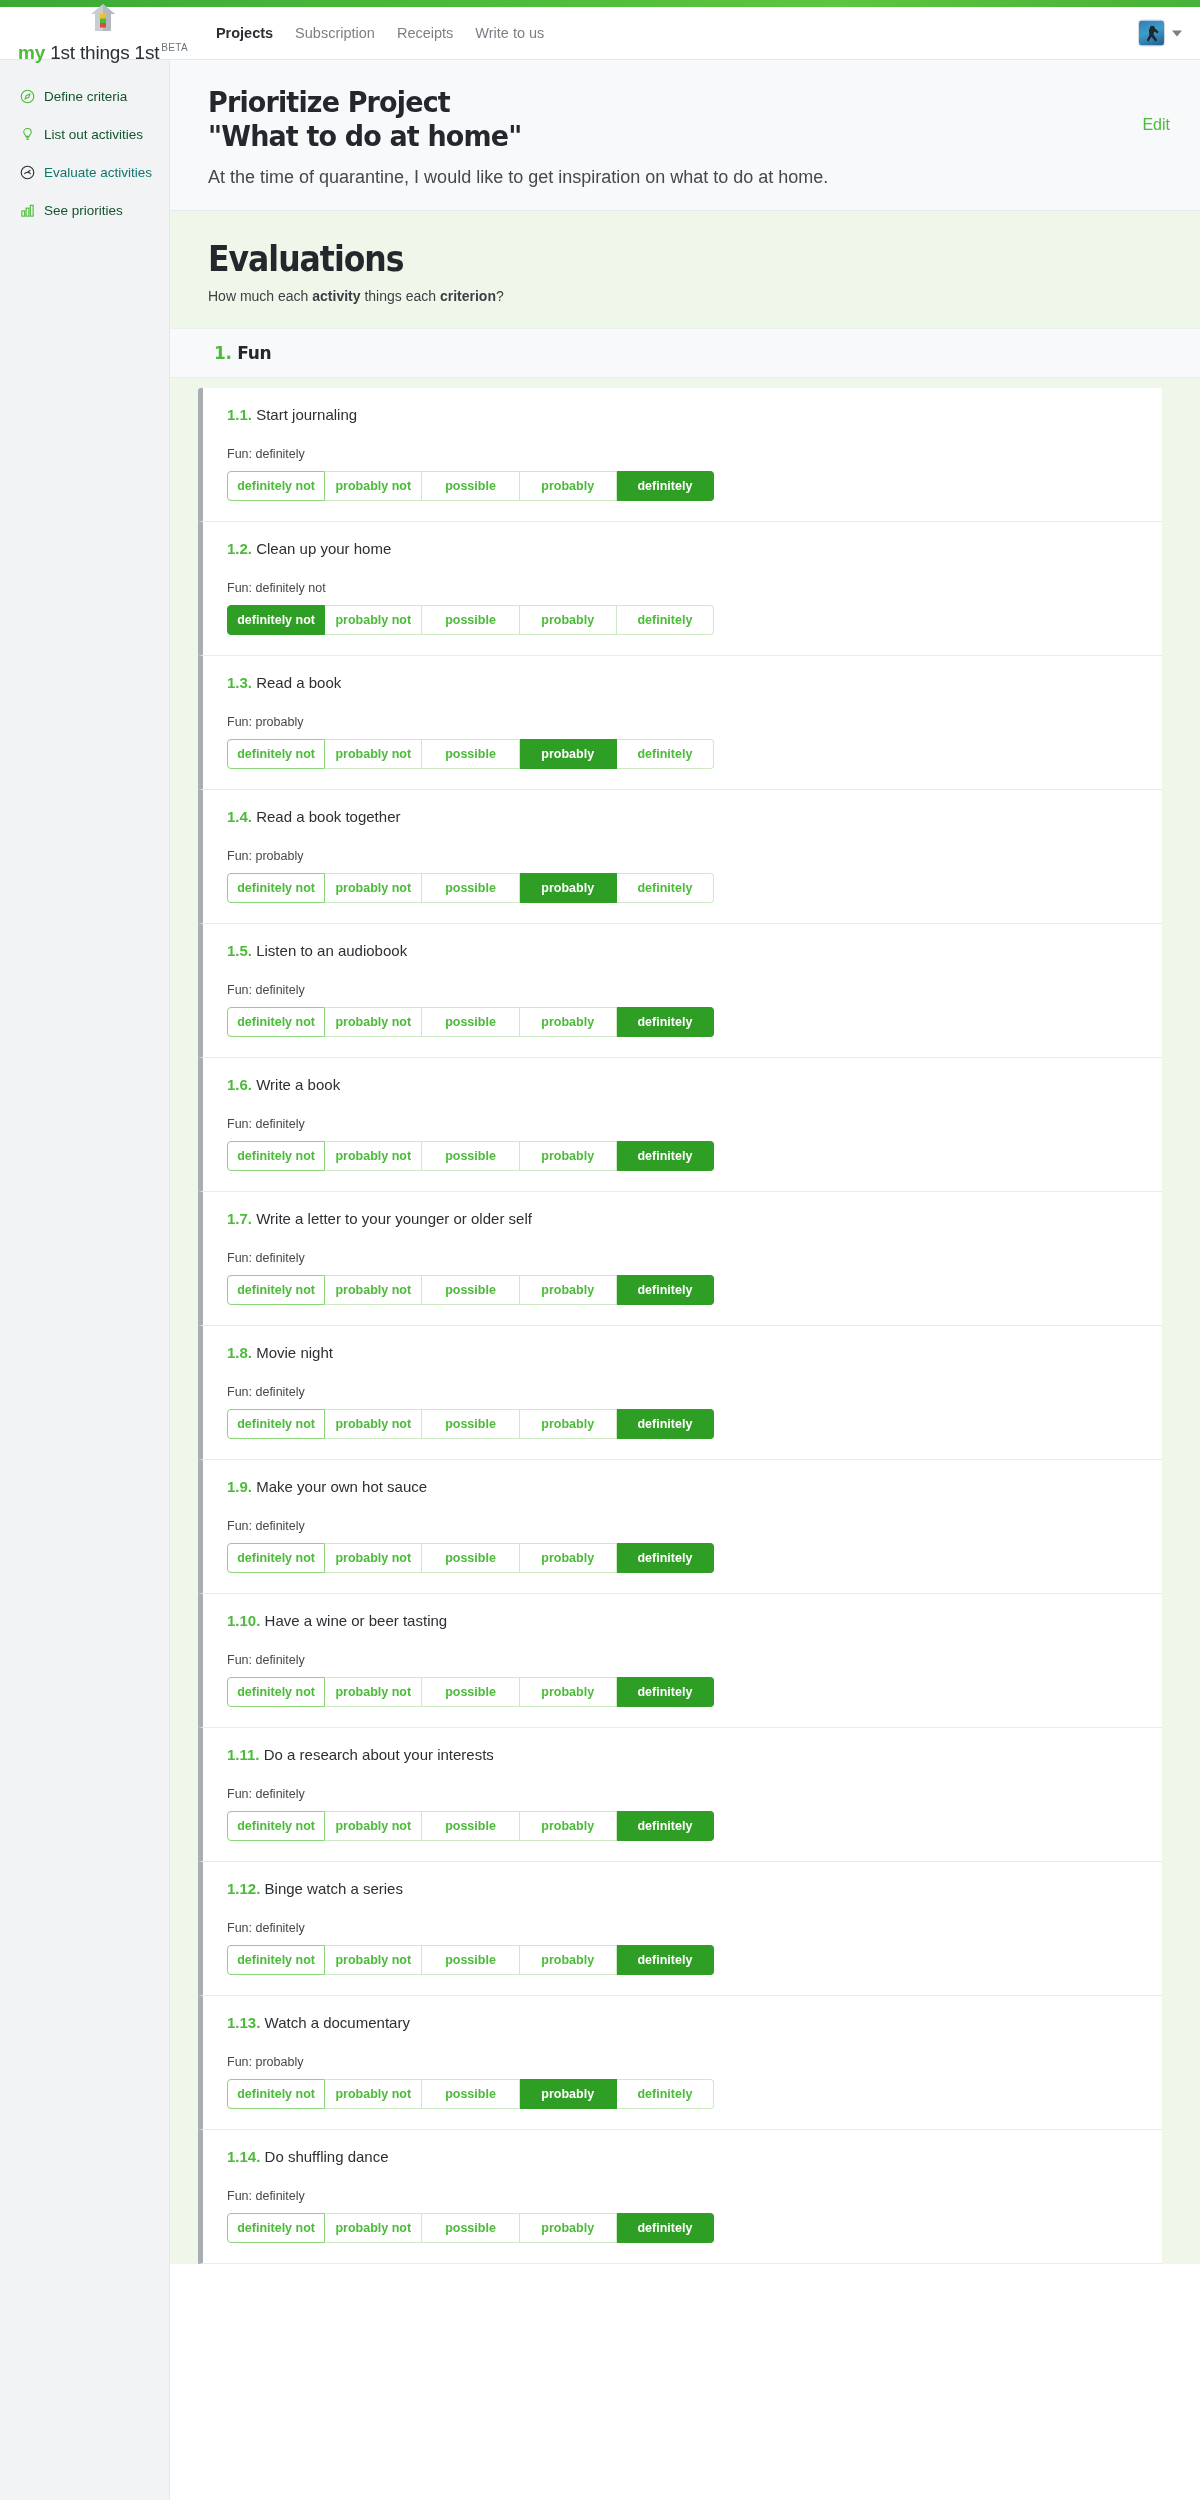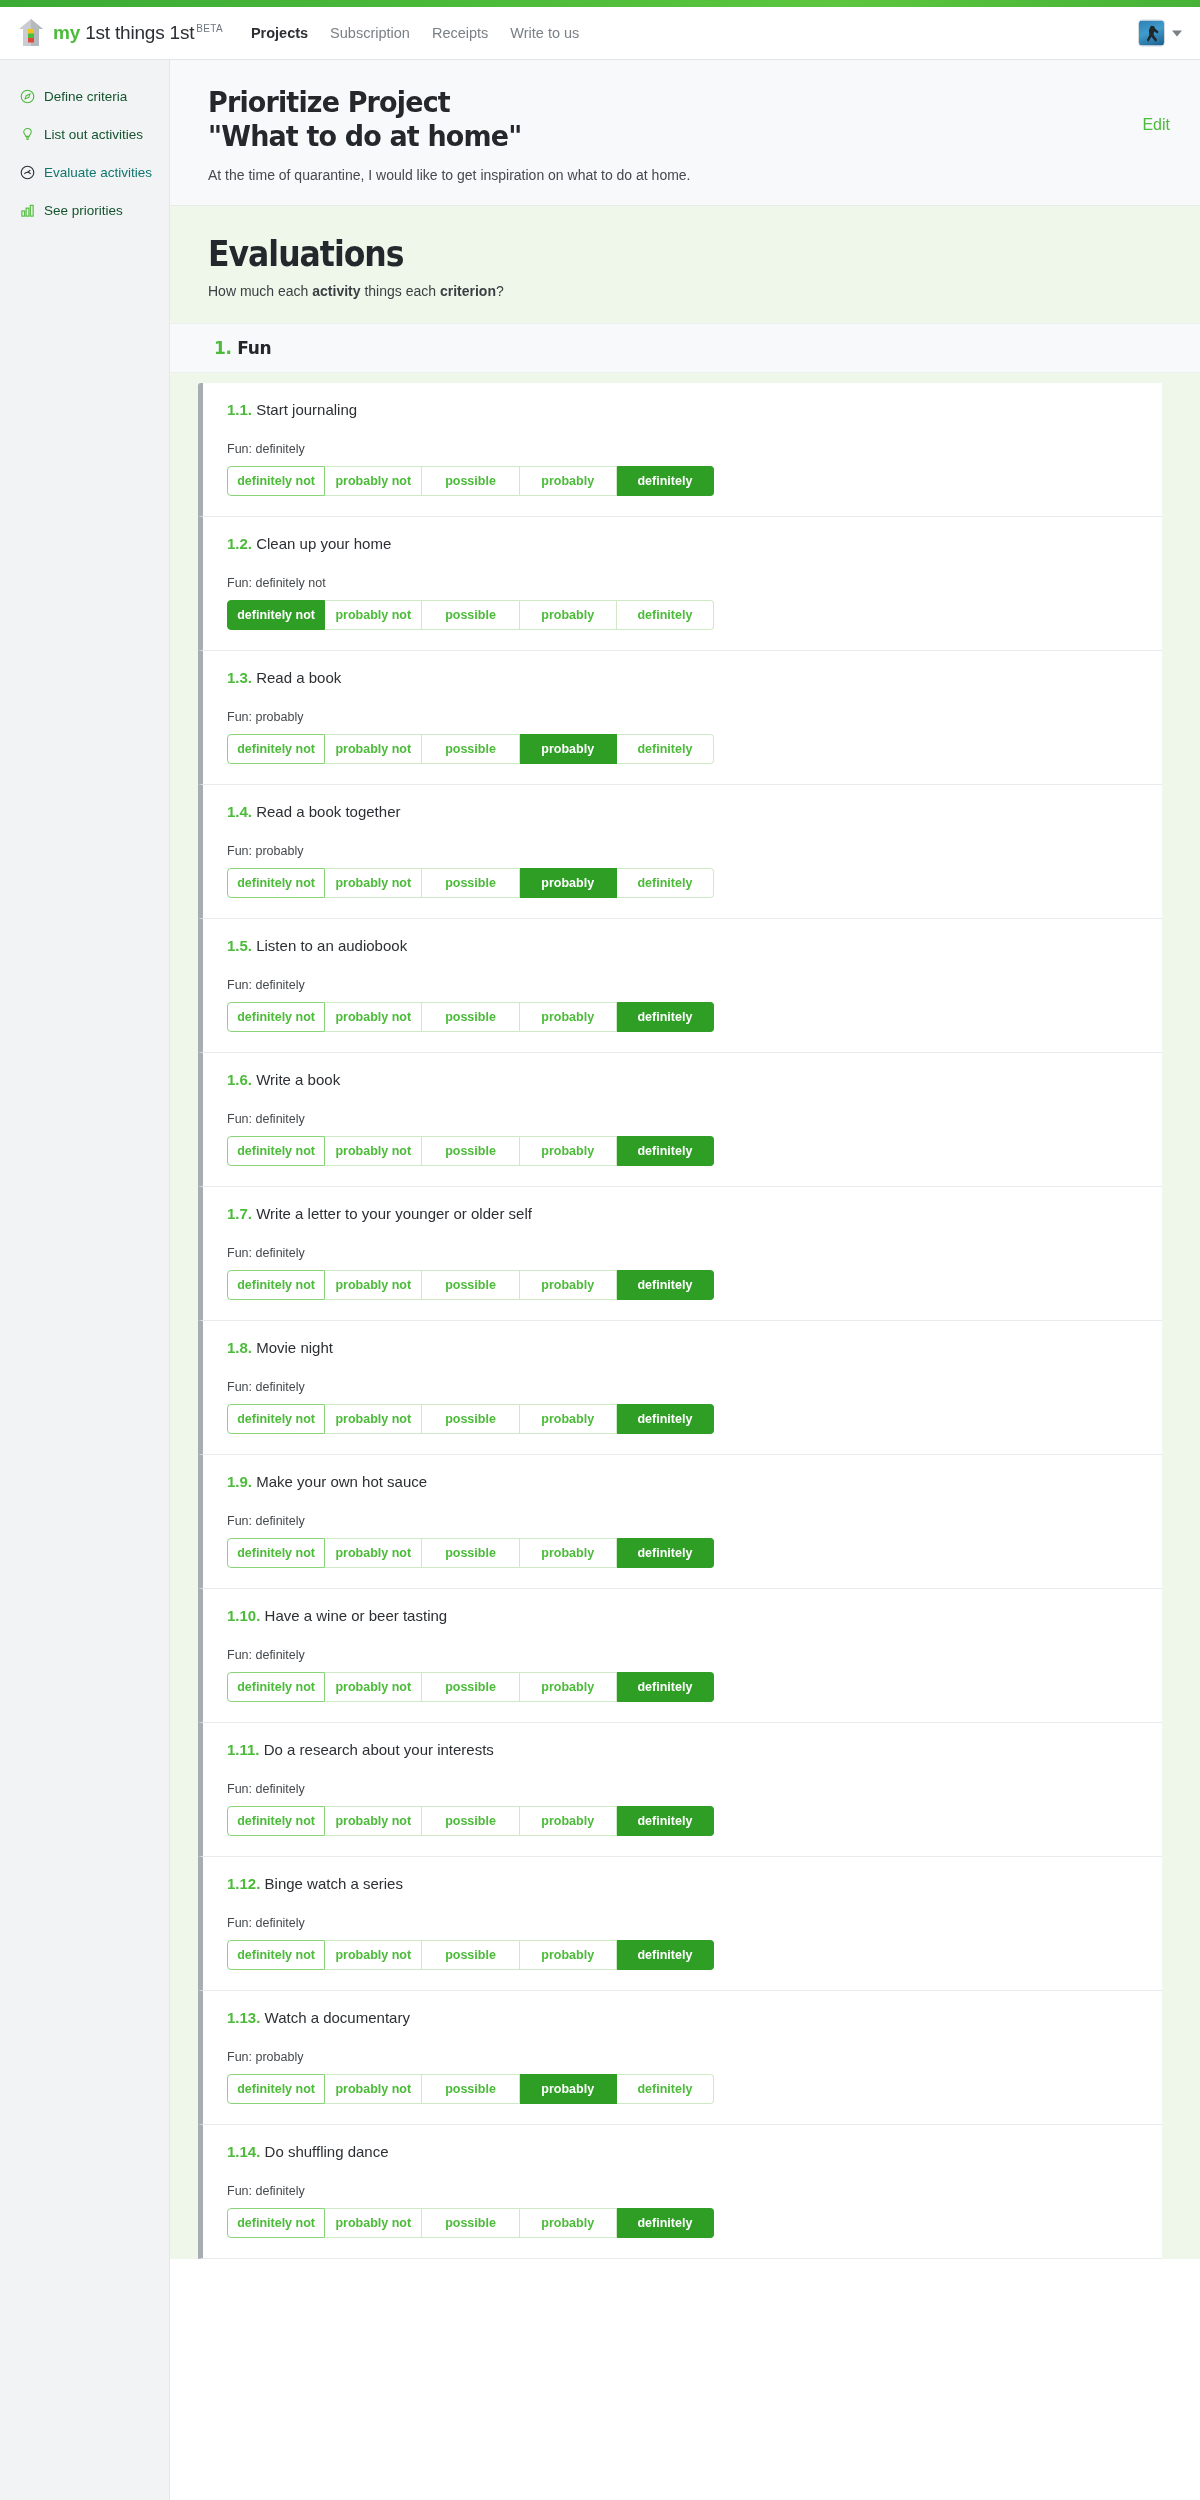--- a/index.html
+++ b/index.html
@@ -20,21 +20,21 @@
 
   
   .navbar{
     height:53px; width:100%;
     background:#ffffff;
     border-bottom:1px solid #e4e7e9;
     display:flex; align-items:center;
     padding:0 18px 0 18px;
     position:relative;
   }
-  .brand{ display:flex; align-items:center; gap:9px; margin-right:28px; text-decoration:none; }
+  .brand{ display:flex; align-items:center; gap:9px; margin-right:28px; text-decoration:none;flex-direction:column; }
   .brand-logo{ width:26px; height:30px; position:relative; display:block; }
   .brand-text{
     font-size:19px; letter-spacing:-0.2px; color:#2c2f33; white-space:nowrap;
   }
   .brand-text .my{ color:#4cbb3a; font-weight:700; }
   .brand-text .rest{ font-weight:400; }
   .brand-beta{ font-size:10px; vertical-align:super; color:#6c757d; letter-spacing:0.3px; margin-left:2px;}
   .nav-links{ display:flex; align-items:center; gap:22px; }
   .nav-link{ font-size:14.5px; color:#7b8086; text-decoration:none; white-space:nowrap;}
   .nav-link.active{ color:#2c2f33; font-weight:600; }
@@ -76,21 +76,21 @@
     background:#f7f9fa; border-bottom:1px solid #e8ebed;
     padding:26px 30px 22px 38px;
     display:flex; justify-content:space-between; align-items:flex-start;
   }
   .project-title{
     font-family:"DejaVu Sans", sans-serif;
     font-weight:700; font-size:29px; line-height:1.17; letter-spacing:-0.9px;
     color:#24282c; margin:0 0 0 0;
     transform:scaleX(0.93); transform-origin:left center;
   }
-  .project-desc{ font-size:14px; color:#45494d; margin-top:13px; }
+  .project-desc{ font-size:18px; color:#45494d; margin-top:13px; }
   .edit-link{ font-size:16px; color:#4cbb3a; text-decoration:none; font-weight:400; padding-top:30px;}
 
   
   .evals-banner{
     background:#eef7ea;
     padding:28px 38px 24px 38px;
   }
   .evals-title{
     font-family:"DejaVu Sans", sans-serif;
     font-weight:700; font-size:35px; letter-spacing:-1.1px; color:#24282c;

